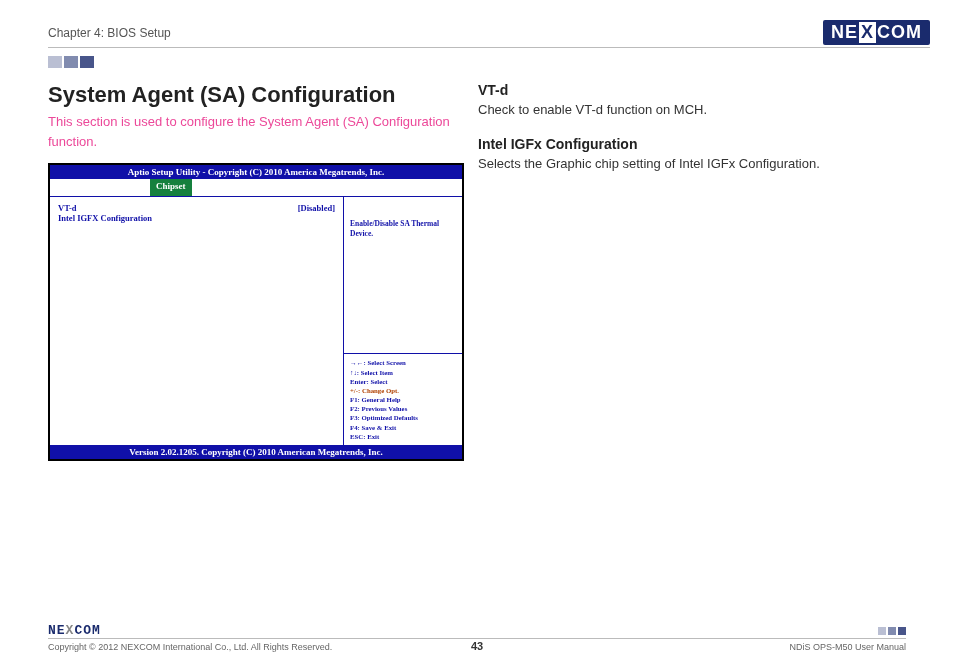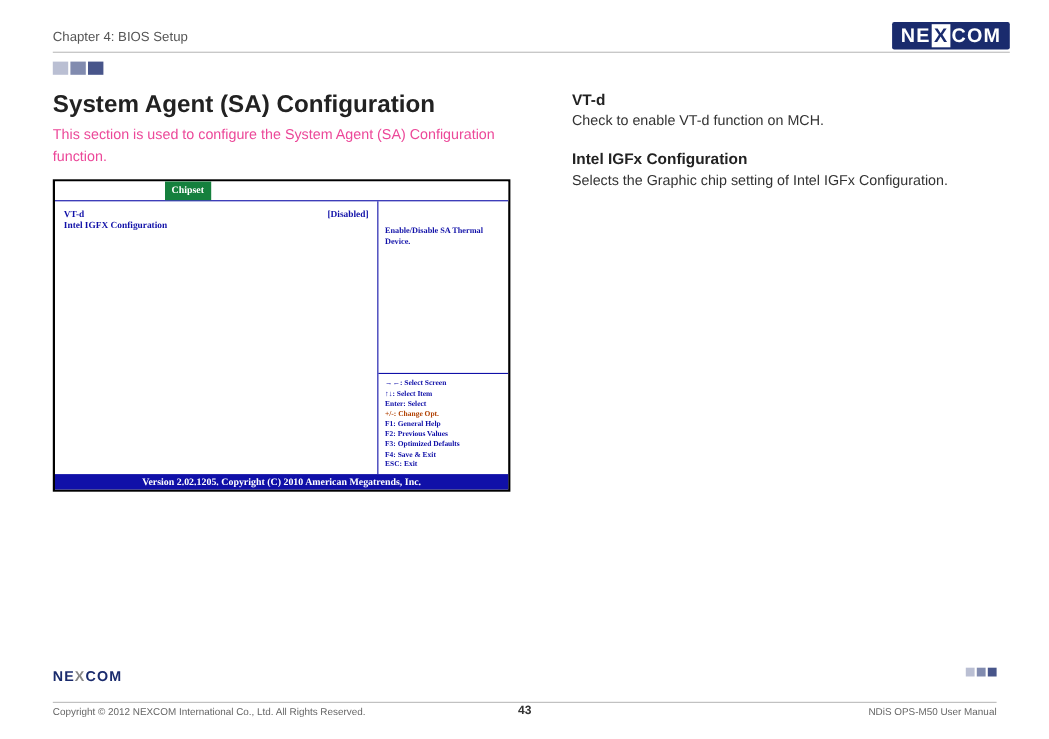--- a/index.html
+++ b/index.html
@@ -1,29 +1,29 @@
 <!DOCTYPE html>
 <html><head>
 <meta charset="utf-8">
 <style>
   * { margin: 0; padding: 0; box-sizing: border-box; }
   body { font-family: "Segoe UI", Arial, sans-serif; background: #fff; width: 954px; height: 672px; position: relative; color: #333; }
-  .page { padding: 20px 36px 0 48px; }
+  .page { padding: 20px 24px 0 48px; }
   .header { display: flex; justify-content: space-between; align-items: center; border-bottom: 1px solid #bbb; padding-bottom: 2px; }
   .chapter { font-size: 12px; color: #555; }
   .logo { display: flex; align-items: center; gap: 0; }
   .logo-box { background: #1a2b6d; color: #fff; font-weight: bold; font-size: 18px; padding: 2px 8px; letter-spacing: 1px; border-radius: 2px; display: inline-flex; align-items: center; }
   .logo-box .x { background: #fff; color: #1a2b6d; display:inline-block; padding:0 2px; margin:0 1px; }
   .stripes { display:flex; gap:2px; margin-top:8px; }
   .stripes span { width:14px; height:12px; background:#1a2b6d; }
   .stripes span:nth-child(1){opacity:.3}
   .stripes span:nth-child(2){opacity:.55}
   .stripes span:nth-child(3){opacity:.8}
 
-  .content { display:flex; gap: 42px; margin-top: 14px; }
+  .content { display:flex; margin-top: 14px; }
   .left { width: 430px; }
   .right { flex:1; }
 
   h1.section-title { font-size: 22px; font-weight: 700; color:#222; margin-bottom:4px; }
   .section-desc { font-size: 13px; color:#ec4899; line-height:1.5; margin-bottom:12px; }
 
   .sub-h { font-size: 14px; font-weight:700; color:#222; margin-bottom:2px; }
   .sub-p { font-size: 13px; color:#333; margin-bottom:16px; line-height:1.5; }
 
   .bios-shell { border: 2px solid #000; background:#fff; width: 416px; }
@@ -71,20 +71,21 @@
       <span></span>
       <span></span>
     </div>
 
   <div class="content">
     <div class="left">
       <h1 class="section-title">System Agent (SA) Configuration</h1>
       <p class="section-desc">This section is used to configure the System Agent (SA) Configuration function.</p>
 
       <div class="bios-shell">
+        <div class="bios-bar">Aptio Setup Utility - Copyright (C) 2010 America Megatrends, Inc.</div>
         <div class="bios-tab-row">
           <div class="bios-tab active">Chipset</div>
         </div>
         <div class="bios-body">
           <div class="bios-left">
             <div class="row">
               <span>VT-d</span>
               <span class="bios-val">[Disabled]</span>
             </div>
             <div class="row">
@@ -114,21 +115,21 @@
     <div class="right">
       <div class="sub-h">VT-d</div>
       <div class="sub-p">Check to enable VT-d function on MCH.</div>
       <div class="sub-h">Intel IGFx Configuration</div>
       <div class="sub-p">Selects the Graphic chip setting of Intel IGFx Configuration.</div>
     </div>
   </div>
 </div>
 
 <div class="footer">
-  <div style="display:flex; justify-content:space-between; align-items:flex-start; margin-bottom:16px;">
+  <div style="display:flex; justify-content:space-between; align-items:center; margin-bottom:0;font-family:Liberation Mono, monospace;">
     <div class="footer-logo">
       <span>NE</span><span class="x">X</span><span>COM</span>
     </div>
     <div class="footer-dots">
         <span></span>
         <span></span>
         <span></span>
       </div>
   </div>
   <div class="footer-line"></div>

